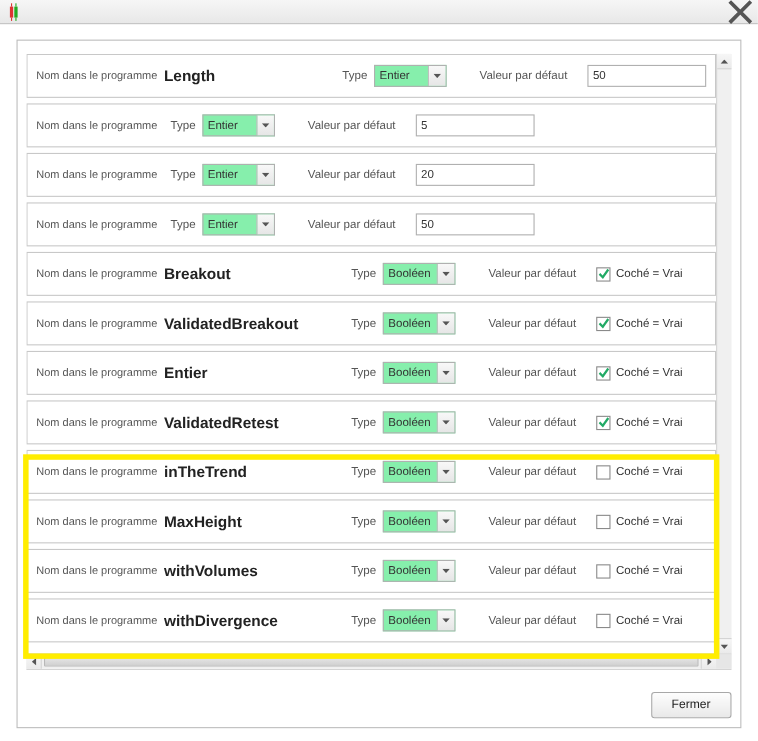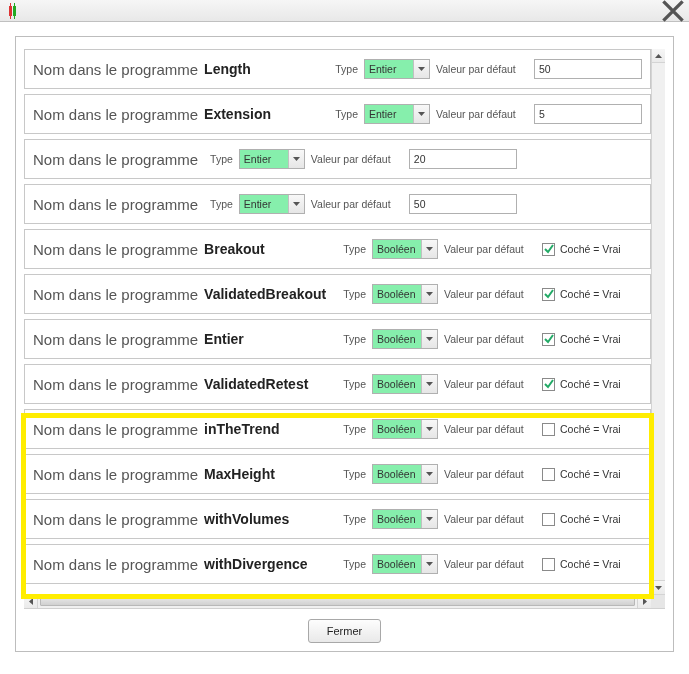--- a/index.html
+++ b/index.html
@@ -64,42 +64,42 @@
     border: 1px solid #c8c8c8;
     height: 40px;
     margin-bottom: 5px;
     display: flex;
     align-items: center;
     padding: 0 8px;
     gap: 6px;
     background: #fff;
   }
   .row:last-child { margin-bottom: 0; }
-  .lbl-name { color: #555; font-size: 15px; }
+  .lbl-name { color: #555; font-size: 10px; }
   .val-name { color: #222; font-weight: bold; font-size: 14px; flex: 1; }
   .lbl-type { color: #555; font-size: 10.5px; margin-left: 6px; }
   .type-sel {
     height: 20px; width: 66px;
     border: 1px solid #b0b0b0;
     background: #86efac;
     display: flex; align-items: center;
     padding: 0 4px;
     font-size: 10.5px;
     color: #333;
     position: relative;
     cursor: pointer;
   }
   .type-sel .dd {
     position: absolute; right: 0; top: 0; bottom: 0; width: 16px;
     border-left: 1px solid #c0c0c0;
     display: flex; align-items: center; justify-content: center;
     background: linear-gradient(to bottom,#f8f8f8,#e6e6e6);
   }
   .type-sel .dd svg { width: 7px; height: 4px; }
-  .lbl-def { color: #555; font-size: 10.5px; width: 92px; }
+  .lbl-def { color: #555; font-size: 10.5px; margin-left: 24px; width: 92px; }
   .val-input {
     height: 20px; width: 108px;
     border: 1px solid #b0b0b0;
     padding: 0 4px;
     font-size: 10.5px;
     color: #333;
   }
   .val-bool {
     display: flex; gap: 5px;
     width: 100px;
@@ -154,21 +154,21 @@
   .hscroll .corner { position: absolute; right: 0; top: 0; width: 14px; height: 100%; background: #e6e6e6; }
   .hscroll svg { width: 4px; height: 7px; }
   .hscroll .thumb {
     position: absolute; top: 2px; bottom: 2px; left: 16px; right: 30px;
     background: linear-gradient(to bottom,#e6e6e6,#d0d0d0);
     border: 1px solid #b8b8b8;
     border-radius: 1px;
   }
 
   .footer {
-    display: flex; justify-content: center; padding-top: 10px;
+    display: flex; justify-content: flex-end; padding-top: 20px;
   }
   .close-button {
     height: 24px; padding: 0 18px;
     background: linear-gradient(to bottom,#fdfdfd,#e9e9e9);
     border: 1px solid #a8a8a8;
     border-radius: 3px;
     font-size: 11px; color: #222;
     cursor: pointer;
   }
 </style>
@@ -202,21 +202,20 @@
                 <svg viewBox="0 0 7 4">
                   <path d="M0 0 L3.5 4 L7 0 Z" fill="#555"></path>
                 </svg>
               </span>
             </div>
             <span class="lbl-def">Valeur par défaut</span>
             <input class="val-input" value="50" style="">
           </div>
           <div class="row">
             <span class="lbl-name">Nom dans le programme</span>
-            <span class="val-name">Extension</span>
             <span class="lbl-type">Type</span>
             <div class="type-sel">
               <span>Entier</span>
               <span class="dd">
                 <svg viewBox="0 0 7 4">
                   <path d="M0 0 L3.5 4 L7 0 Z" fill="#555"></path>
                 </svg>
               </span>
             </div>
             <span class="lbl-def">Valeur par défaut</span>

